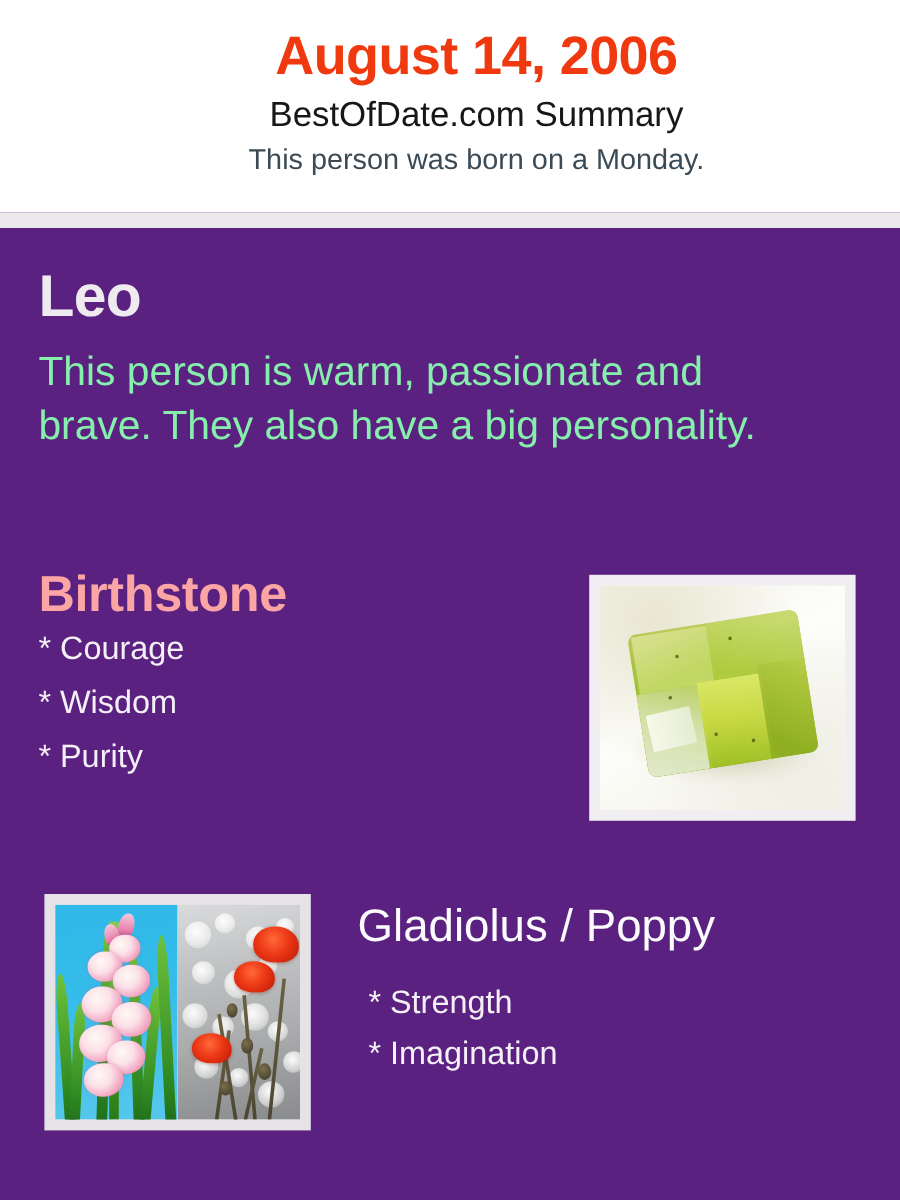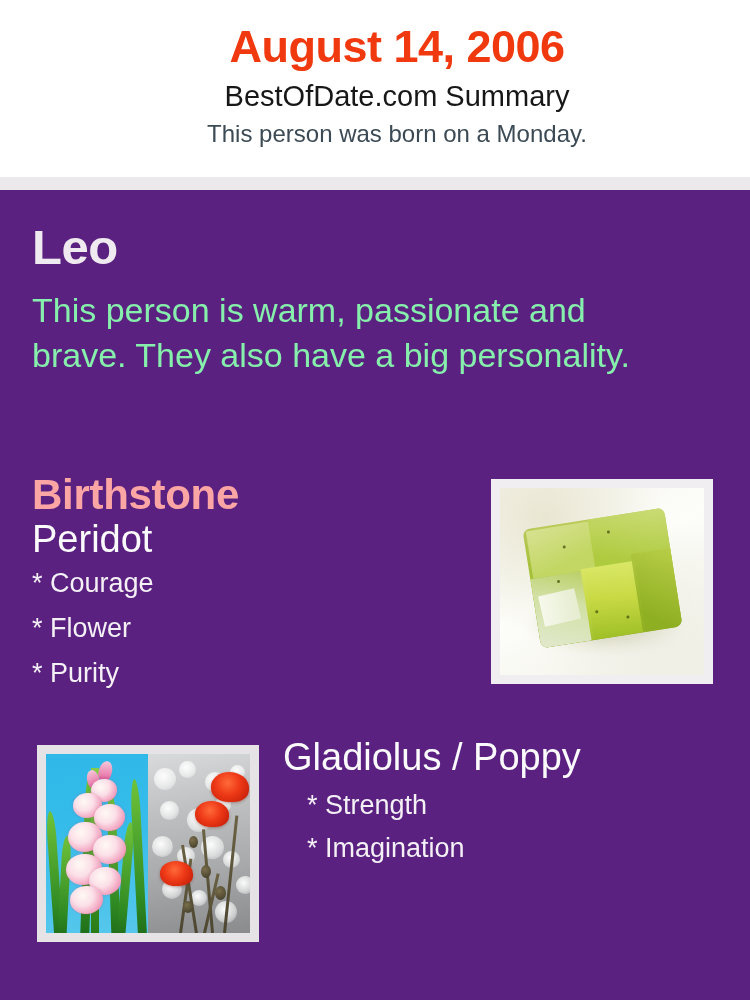--- a/index.html
+++ b/index.html
@@ -186,21 +186,21 @@
   }
   .flower-title {
     margin: 0;
     font-size: 45px;
     font-weight: bold;
     color: #EFEAEF;
     line-height: 1.05;
     letter-spacing: -0.3px;
   }
   .flower-name {
-    margin: 0;
+    margin: 15px;
     padding-top: 3px;
     font-size: 38px;
     font-weight: normal;
     color: #FBFAFC;
     line-height: 1.05;
   }
   .flower-block .trait-list {
     padding-top: 14px;
     padding-left: 0px;
   }
@@ -363,24 +363,23 @@
 
   <div class="body-panel">
 
     <div class="zodiac">
       <div class="zodiac-name">Leo</div>
       <div class="zodiac-desc">This person is warm, passionate and brave. They also have a big personality.</div>
     </div>
 
     <div class="stone-block">
       <div class="stone-title">Birthstone</div>
-      <div class="stone-name">Peridot</div>
       <ul class="trait-list">
         <li>* Courage</li>
-        <li>* Flower</li>
+        <li>* Wisdom</li>
         <li>* Purity</li>
       </ul>
     </div>
   </div>
 
   <div class="stone-photo-frame">
     <div class="stone-photo">
       <div class="gem-bg"></div>
       <div class="gem-shadow"></div>
       <div class="gem">

